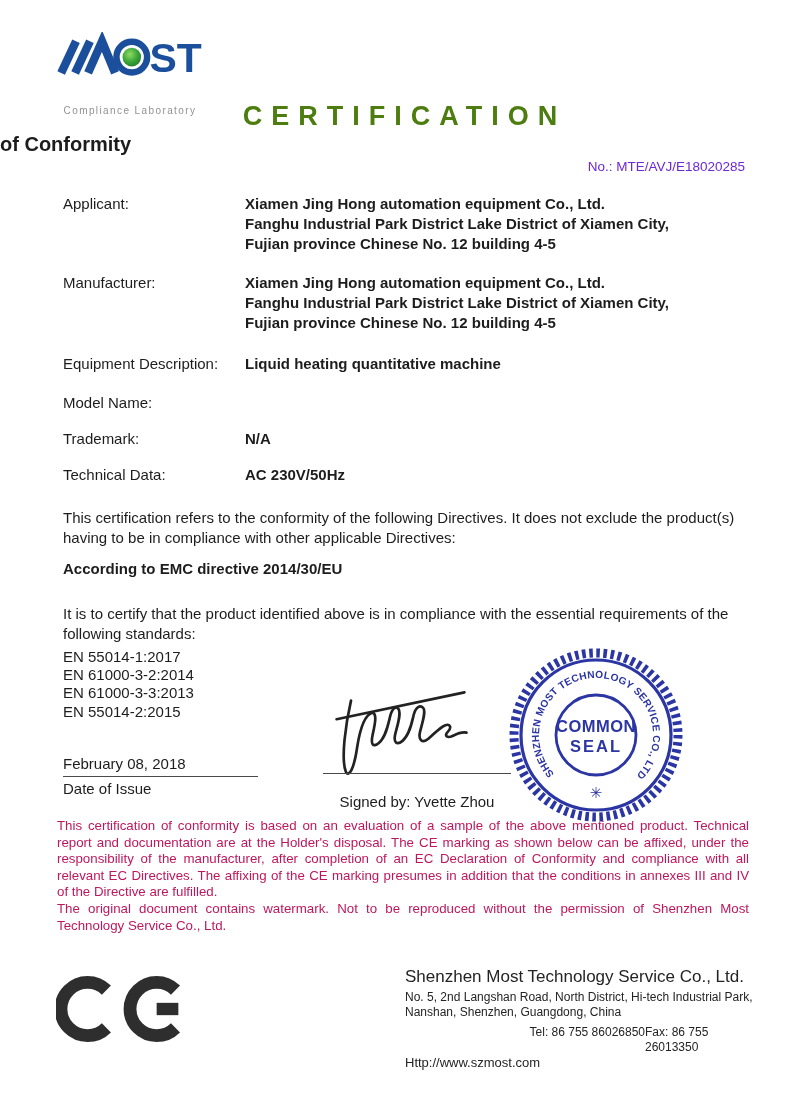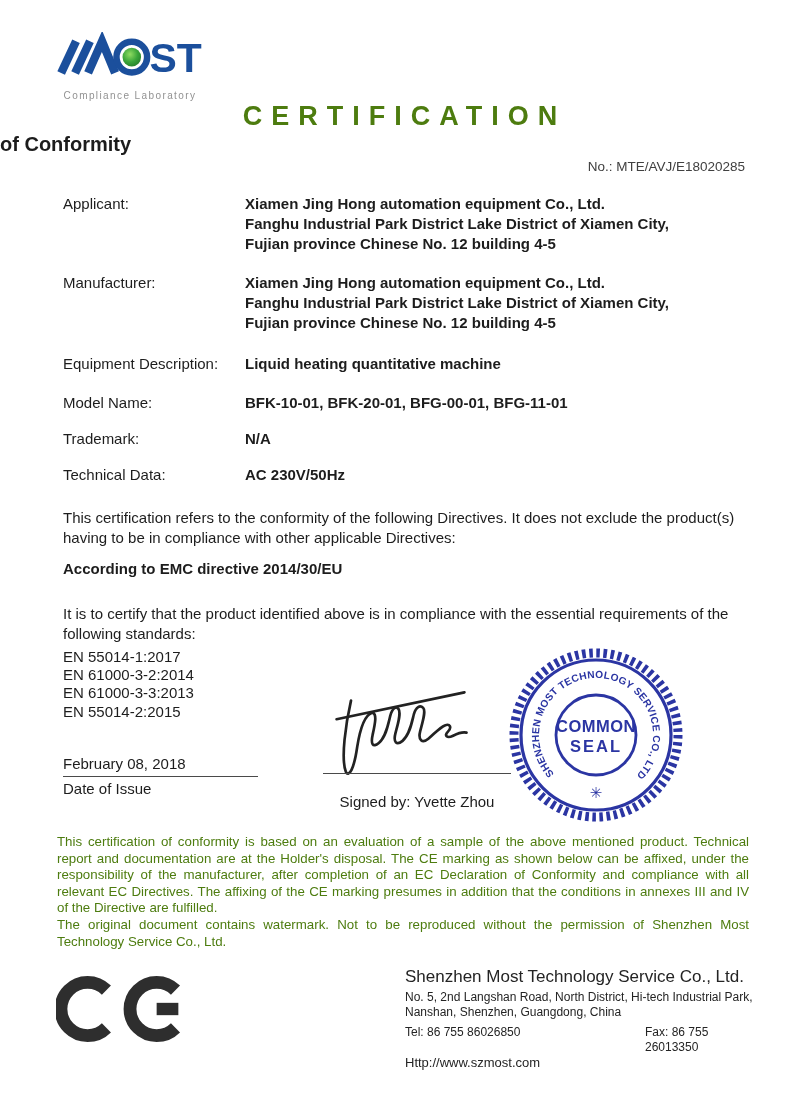--- a/index.html
+++ b/index.html
@@ -9,37 +9,37 @@
     position: relative;
     width: 800px;
     height: 1074px;
     background: #ffffff;
     overflow: hidden;
   }
 
   
   .logo-wrap { position: absolute; left: 50px; top: 32px; width: 160px; }
   .logo-tagline {
-    margin-top: 1px; text-align: center;
+    margin-top: 16px; text-align: center;
     font-size: 10px; letter-spacing: 1.4px; color: #929292;
   }
 
   
   .title {
     position: absolute; left: 0; top: 101px; width: 100%;
     text-align: center; font-size: 27px; font-weight: bold;
     letter-spacing: 9px; text-indent: 9px; color: #4d7c0f;
   }
   .subtitle {
     position: absolute; left: 0; top: 133px; width: 100%;
     font-size: 20px; font-weight: bold; color: #1c1c1c;
   }
   .cert-no {
     position: absolute; right: 55px; top: 159px;
-    font-size: 13.5px; color: #404040;
+    font-size: 13.5px; color: #6d28d9;
   }
 
   
   .field-row { position: absolute; left: 63px; width: 690px; display: flex; }
   .field-label { width: 182px; flex: 0 0 182px; font-size: 15px; line-height: 20px; }
   .field-value { flex: 1; font-size: 15px; font-weight: bold; line-height: 20px; }
 
   
   .para {
     position: absolute; left: 63px; width: 684px;
@@ -61,32 +61,32 @@
     border-top: 1.6px solid #4a4a4a; padding-top: 19px;
     font-size: 15px; text-align: center; line-height: 18px;
   }
 
   
   .seal-svg { position: absolute; left: 505px; top: 644px; }
 
   
   .disclaimer {
     position: absolute; left: 57px; top: 818px; width: 692px;
-    font-size: 13.3px; line-height: 16.6px; text-align: justify; color: #4d7c0f; margin-top: 16px;
+    font-size: 13.3px; line-height: 16.6px; text-align: justify; color: #be185d;
   }
   .disclaimer p + p { margin-top: 0; }
 
   
   .ce-svg { position: absolute; left: 56px; top: 968px; }
   .footer-co { position: absolute; left: 405px; top: 966px; width: 350px; color: #242424; }
   .co-name { font-size: 17px; line-height: 21px; }
   .co-addr { font-size: 12px; line-height: 15px; }
   .co-addr-first { margin-top: 3px; }
   .co-telfax { display: flex; margin-top: 5px; font-size: 12px; line-height: 15px; }
-  .co-tel { width: 240px; flex: 0 0 240px; }
+  .co-tel { width: 240px; flex: 0 0 240px; text-align: right; }
   .co-url { font-size: 13px; line-height: 15px; }
 </style>
 </head>
 <body>
 
 <div class="page">
 
   <div class="logo-wrap">
     <svg width="158" height="53" viewBox="0 0 170 57">
       <defs>
@@ -132,23 +132,20 @@
 
   <div class="field-row" style="top:354px">
     <div class="field-label">Equipment Description:</div>
     <div class="field-value">
       <div>Liquid heating quantitative machine</div>
     </div>
   </div>
 
   <div class="field-row" style="top:393px">
     <div class="field-label">Model Name:</div>
-    <div class="field-value">
-      <div>BFK-10-01, BFK-20-01, BFG-00-01, BFG-11-01</div>
-    </div>
   </div>
 
   <div class="field-row" style="top:429px">
     <div class="field-label">Trademark:</div>
     <div class="field-value">
       <div>N/A</div>
     </div>
   </div>
 
   <div class="field-row" style="top:465px">

